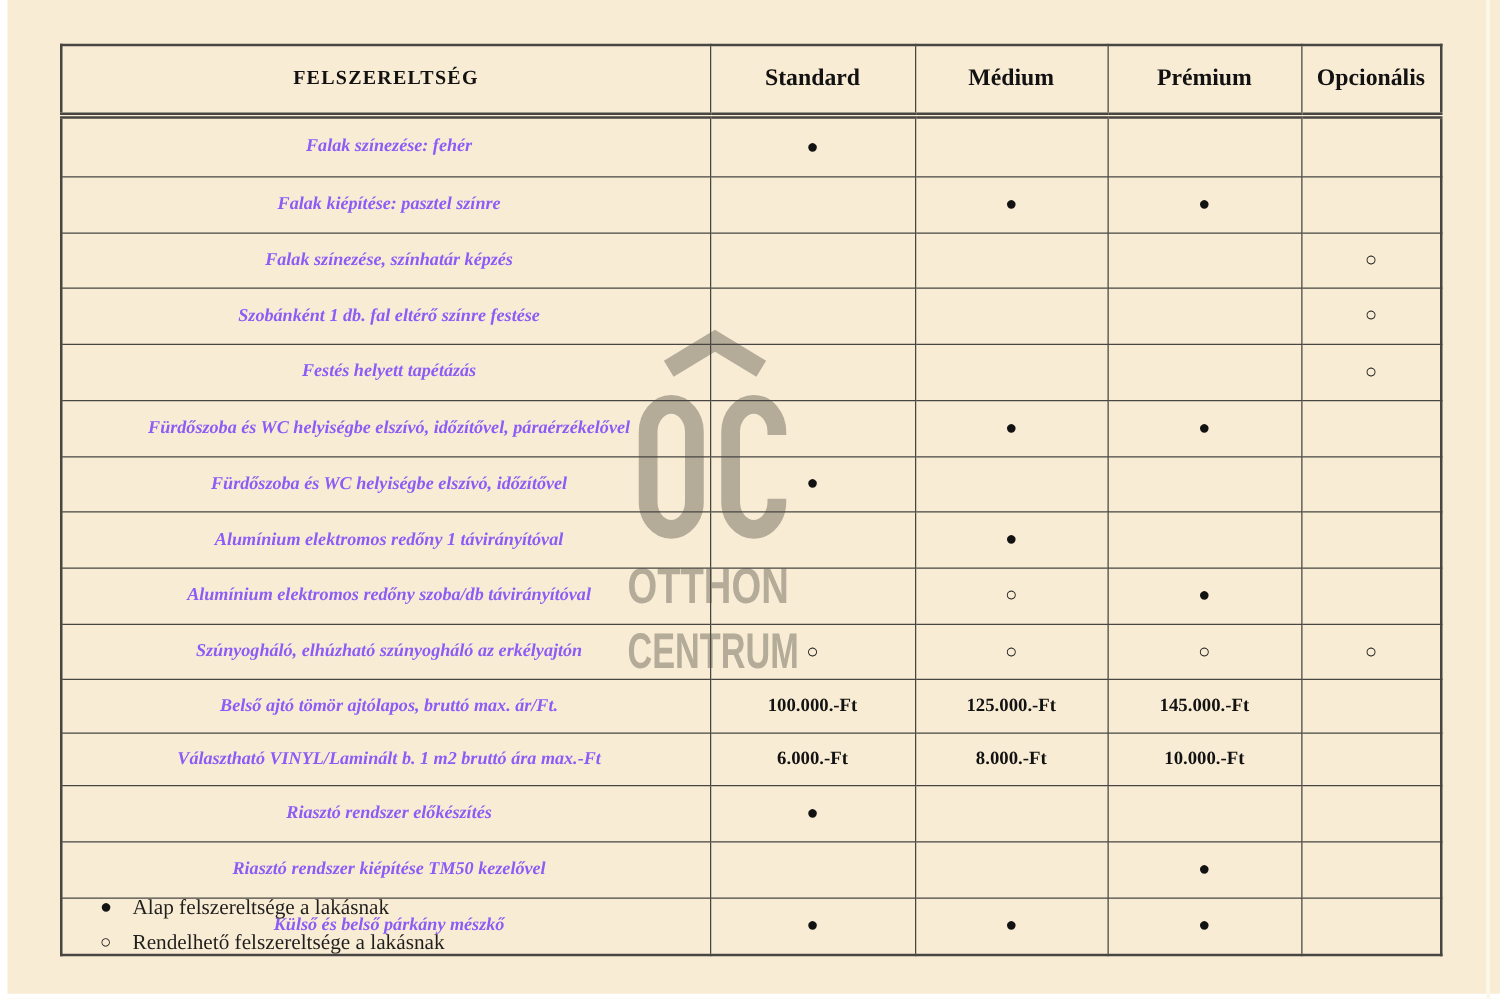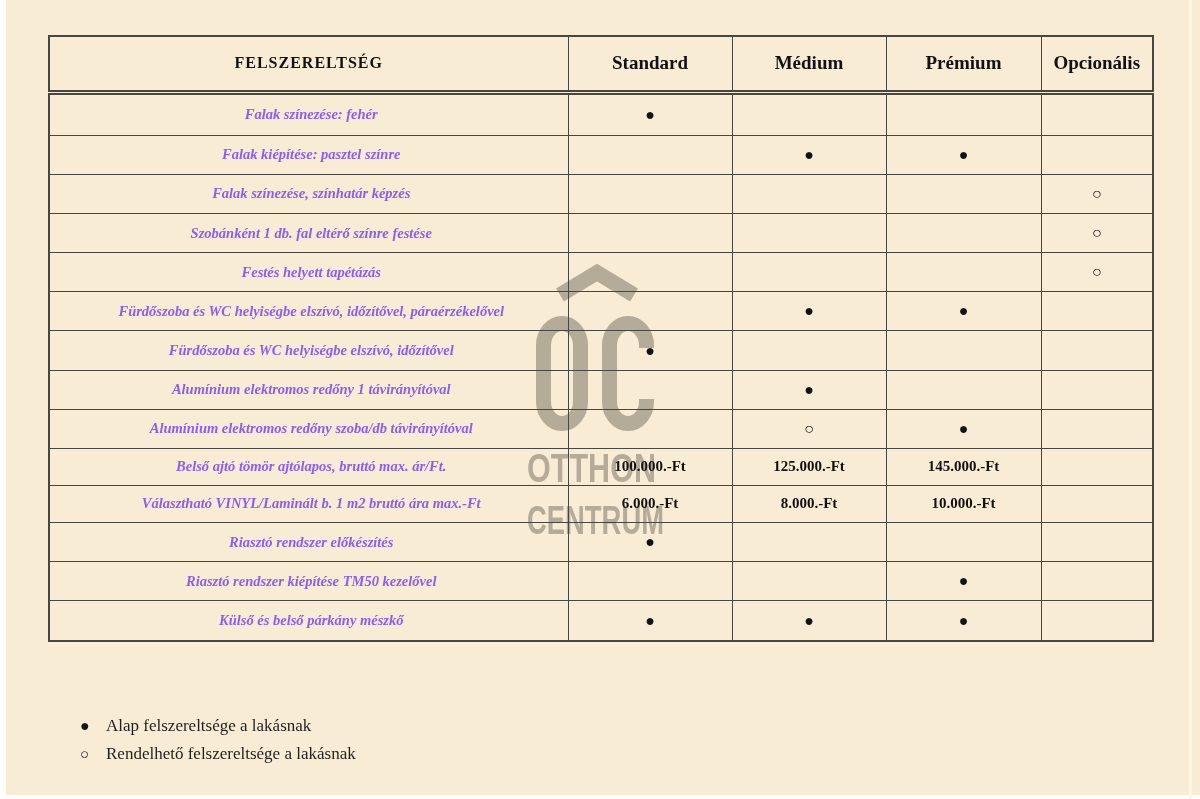--- a/index.html
+++ b/index.html
@@ -8,26 +8,26 @@
     background:#f9ecd5;
     font-family:"Liberation Serif", serif;
     color:#151515;
   }
   
   .edge-left   { position:absolute; left:0; top:0; width:6px; height:799px; background:#ffffff; z-index:5; }
   .edge-bottom { position:absolute; left:0; top:795px; width:1200px; height:4px; background:#ffffff; z-index:5; }
   .edge-right  { position:absolute; left:1189px; top:0; width:3px; height:799px; background:#fdf7ea; z-index:5; }
 
   
-  .watermark { position:absolute; left:524px; top:258px; width:150px; height:292px; z-index:1; pointer-events:none; }
+  .watermark { position:absolute; left:499px; top:258px; width:150px; height:292px; z-index:1; pointer-events:none; }
 
   .table-wrap { position:absolute; left:48px; top:35px; z-index:2; }
   table.features {
     border-collapse:collapse; table-layout:fixed;
-    width:1104px; height:607px;
+    width:1104px; height:730px;
     border:2px solid #474642;
     background:transparent;
   }
   table.features th, table.features td { border:1px solid #474642; padding:0; vertical-align:middle; }
   thead tr { height:56px; }
   thead th {
     font-weight:bold; font-size:19px; text-align:center; color:#121212;
     border-bottom:5px double #474642 !important;
   }
   thead th.feature-h { font-size:16px; letter-spacing:1px; }
@@ -141,20 +141,27 @@
           <td class="val marker"></td>
         </tr>
         <tr>
           <th class="label">Alumínium elektromos redőny szoba/db távirányítóval</th>
           <td class="val marker"></td>
           <td class="val marker">○</td>
           <td class="val marker">●</td>
           <td class="val marker"></td>
         </tr>
         <tr>
+          <th class="label">Szúnyogháló, elhúzható szúnyogháló az erkélyajtón</th>
+          <td class="val marker">○</td>
+          <td class="val marker">○</td>
+          <td class="val marker">○</td>
+          <td class="val marker">○</td>
+        </tr>
+        <tr>
           <th class="label">Belső ajtó tömör ajtólapos, bruttó max. ár/Ft.</th>
           <td class="val price">100.000.-Ft</td>
           <td class="val price">125.000.-Ft</td>
           <td class="val price">145.000.-Ft</td>
           <td class="val marker"></td>
         </tr>
         <tr>
           <th class="label">Választható VINYL/Laminált b. 1 m2 bruttó ára max.-Ft</th>
           <td class="val price">6.000.-Ft</td>
           <td class="val price">8.000.-Ft</td>

